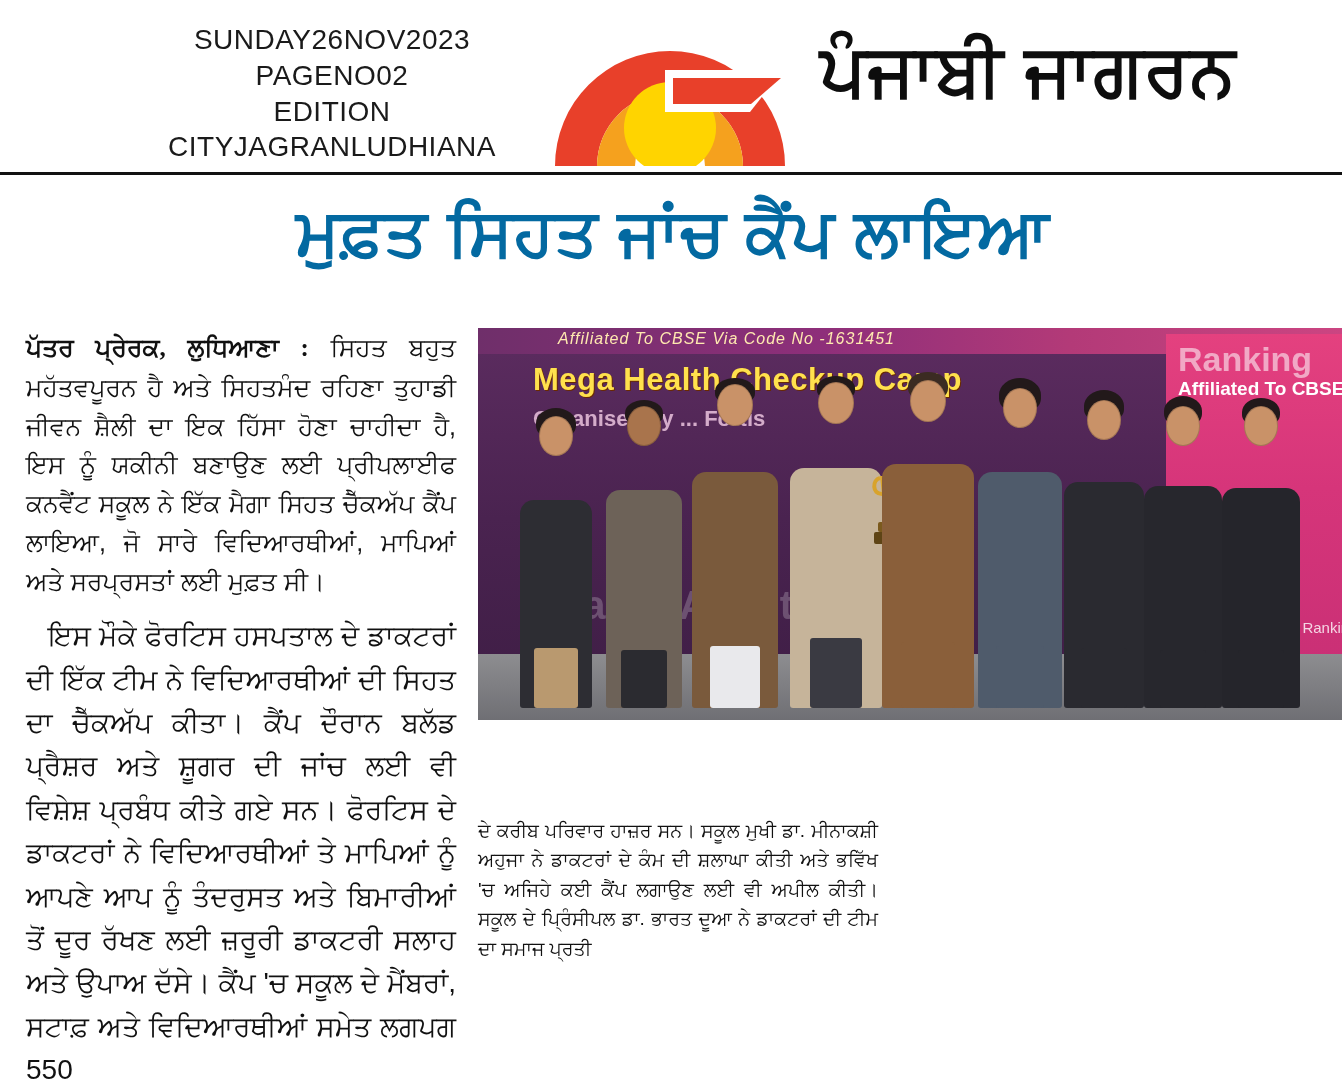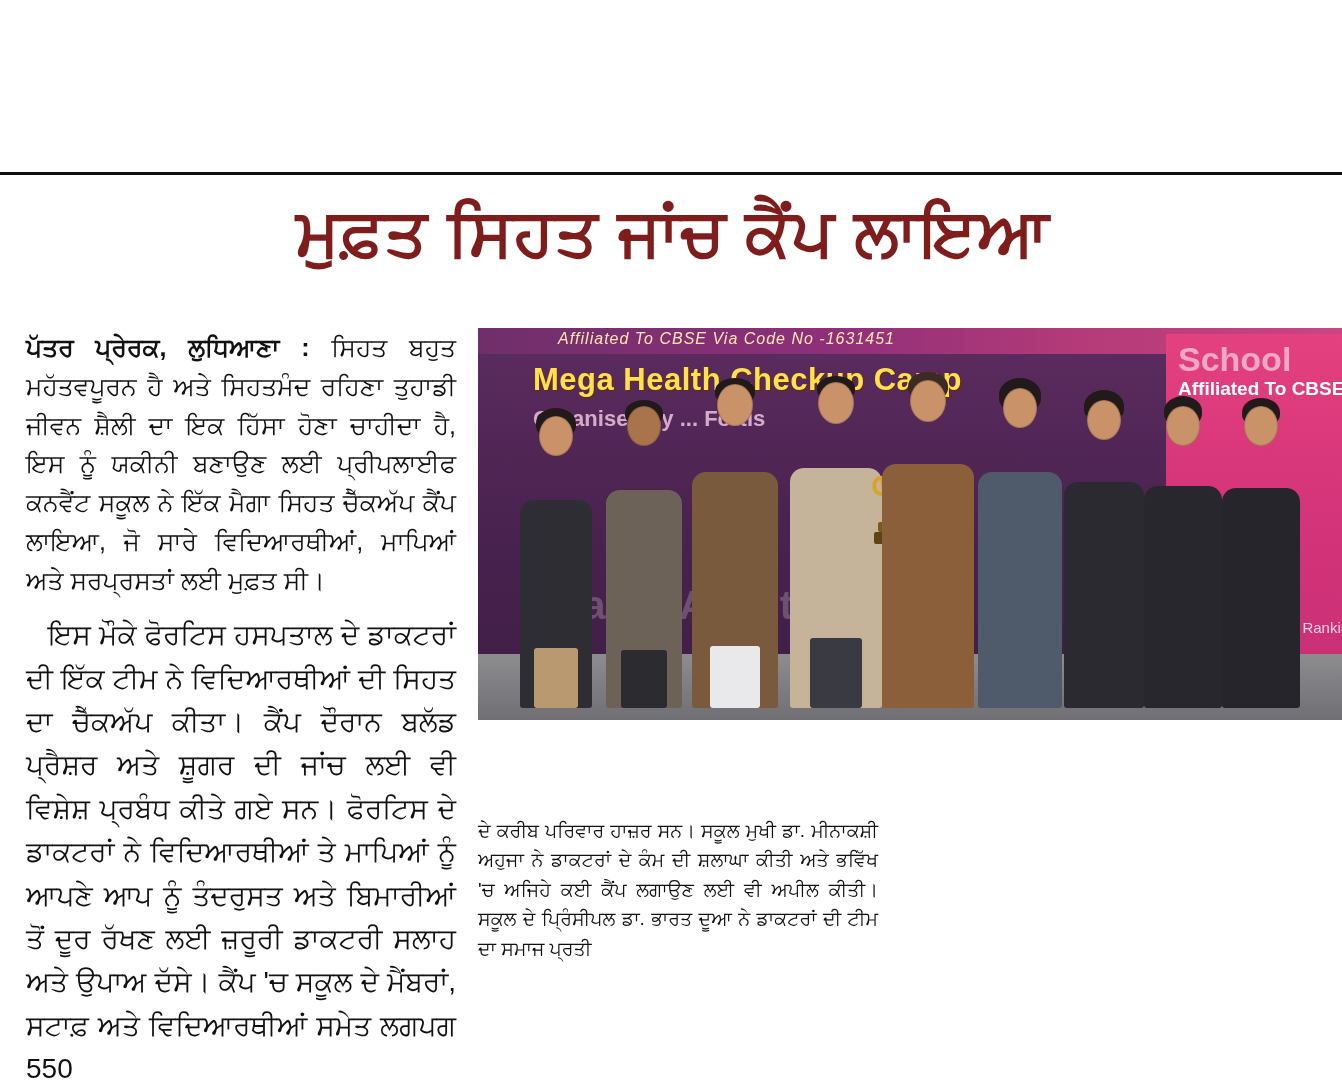--- a/index.html
+++ b/index.html
@@ -75,21 +75,21 @@
   
   .headline {
     position: absolute;
     left: 28px;
     top: 196px;
     width: 1290px;
     text-align: center;
     font-size: 66px;
     font-weight: bold;
     line-height: 1.1;
-    color: #7f1d1d;
+    color: #0369a1;
     letter-spacing: 1px;
     white-space: nowrap;
   }
 
   
   .content {
     position: absolute;
     left: 26px;
     top: 328px;
     width: 1292px;
@@ -104,20 +104,21 @@
     height: 746px;
   }
   .lead-para {
     font-size: 25px;
     line-height: 1.55;
     color: #111;
     text-align: justify;
   }
   .lead-para .byline {
     font-weight: bold;
+    font-family: Liberation Serif, serif;
   }
   .para2 {
     margin-top: 14px;
     font-size: 28px;
     line-height: 1.55;
     color: #111;
     text-align: justify;
     text-indent: 22px;
   }
 
@@ -300,20 +301,41 @@
     line-height: 1.55;
     color: #111;
     text-align: justify;
   }
 </style>
 </head>
 <body>
 
 <div class="page">
 
+  <div class="masthead">
+
+    <div class="edition-block">
+      <div>SUNDAY26NOV2023</div>
+      <div>PAGENO02</div>
+      <div>EDITION</div>
+      <div>CITYJAGRANLUDHIANA</div>
+    </div>
+
+    <div class="logo-mark">
+      <svg width="250" height="158" viewBox="0 0 250 158">
+        <path d="M10,158 A115,115 0 0 1 240,158 L198,158 A73,73 0 0 0 52,158 Z" fill="#e8402a"></path>
+        <path d="M52,158 A73,73 0 0 1 198,158 L160,158 A35,35 0 0 0 90,158 Z" fill="#f5a11e"></path>
+        <circle cx="125" cy="120" r="46" fill="#ffd400"></circle>
+        <path d="M120,62 L238,62 L205,104 L120,104 Z" fill="#ffffff"></path>
+        <path d="M128,70 L236,70 L206,96 L128,96 Z" fill="#e8402a"></path>
+      </svg>
+    </div>
+
+    <div class="paper-name">ਪੰਜਾਬੀ ਜਾਗਰਨ</div>
+  </div>
 
   <div class="rule"></div>
 
   <div class="headline">ਮੁਫ਼ਤ ਸਿਹਤ ਜਾਂਚ ਕੈਂਪ ਲਾਇਆ</div>
 
   <div class="content">
 
     <div class="col-left">
       <div class="lead-para">
         <span class="byline">ਪੱਤਰ ਪ੍ਰੇਰਕ, ਲੁਧਿਆਣਾ : </span><span>ਸਿਹਤ ਬਹੁਤ ਮਹੱਤਵਪੂਰਨ ਹੈ ਅਤੇ ਸਿਹਤਮੰਦ ਰਹਿਣਾ ਤੁਹਾਡੀ ਜੀਵਨ ਸ਼ੈਲੀ ਦਾ ਇਕ ਹਿੱਸਾ ਹੋਣਾ ਚਾਹੀਦਾ ਹੈ, ਇਸ ਨੂੰ ਯਕੀਨੀ ਬਣਾਉਣ ਲਈ ਪ੍ਰੀਪਲਾਈਫ ਕਨਵੈਂਟ ਸਕੂਲ ਨੇ ਇੱਕ ਮੈਗਾ ਸਿਹਤ ਚੈੱਕਅੱਪ ਕੈਂਪ ਲਾਇਆ, ਜੋ ਸਾਰੇ ਵਿਦਿਆਰਥੀਆਂ, ਮਾਪਿਆਂ ਅਤੇ ਸਰਪ੍ਰਸਤਾਂ ਲਈ ਮੁਫ਼ਤ ਸੀ।</span>
@@ -324,21 +346,21 @@
     <div class="photo-wrap">
       <div class="photo">
         <div class="stage-bg"></div>
         <div class="banner-top"></div>
         <div class="banner-text">Affiliated To CBSE Via Code No -1631451</div>
         <div class="banner-mega">Mega Health Checkup Camp</div>
         <div class="banner-sub">Organised by ... Fortis</div>
         <div class="banner-faded">Health Audit</div>
 
         <div class="pink-panel">
-          <div class="pp-title">School</div>
+          <div class="pp-title">Ranking</div>
           <div class="pp-sub">Affiliated To CBSE Via Cod</div>
           <div class="pp-foot">Emerging School Ranking (W)</div>
         </div>
 
         <div class="floor"></div>
 
         <div class="person" style="left:42px;width:72px;height:300px;">
           <div class="p-hair" style="top:0;width:40px;height:30px;"></div>
           <div class="p-head" style="top:8px;width:32px;height:38px;"></div>
           <div class="p-body" style="height:208px;background:#2d2d33;"></div>

